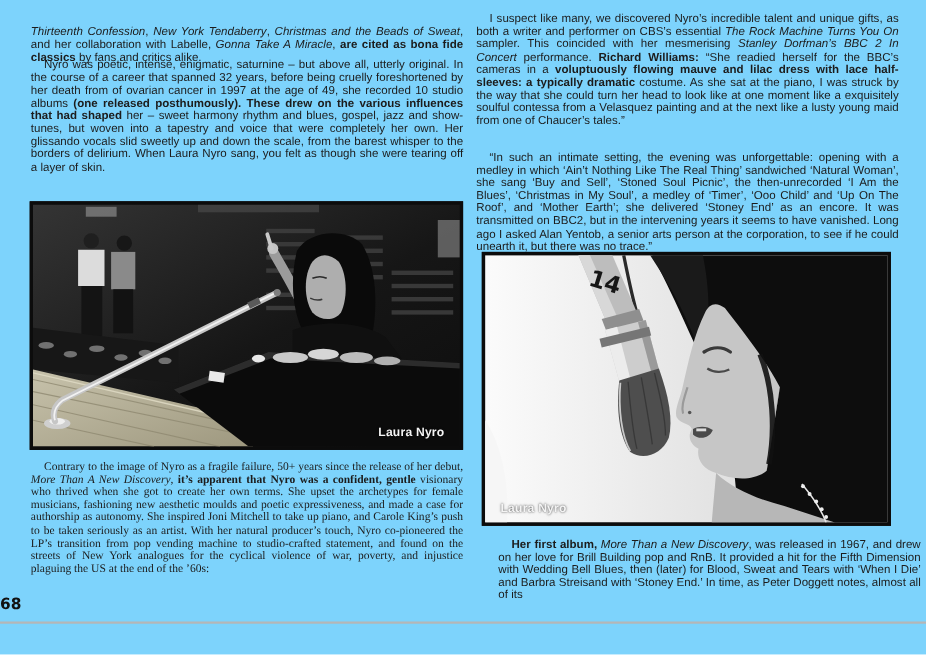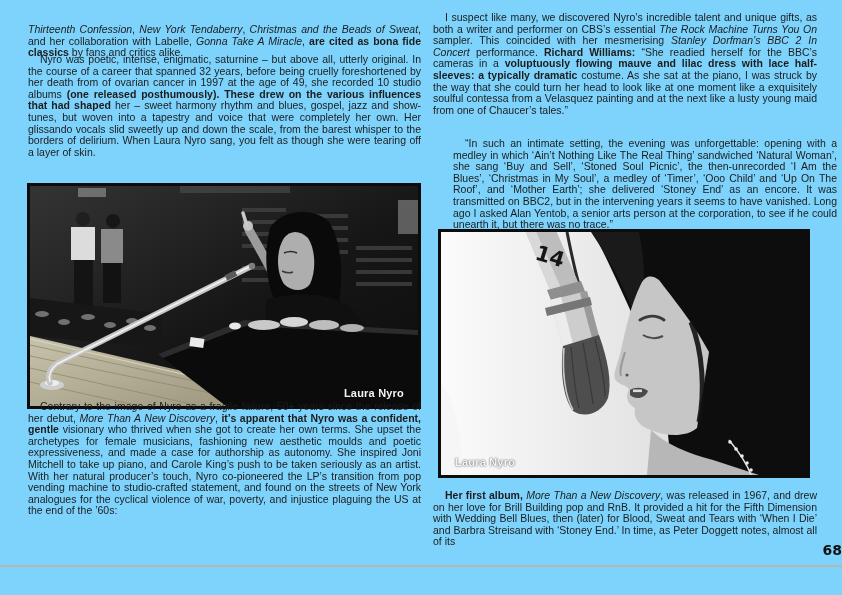--- a/index.html
+++ b/index.html
@@ -10,39 +10,39 @@
   .para{
     position:absolute;margin:0;font-size:10.5px;line-height:11.6px;
     text-align:justify;color:#1c1c1c;
   }
   .para.indent{text-indent:12px;}
   .seg-b{font-weight:bold;}
   .seg-i{font-style:italic;}
   
   #lp1{left:28px;top:24px;width:393px;}
   #lp2{left:28px;top:54px;width:393px;}
-  #lp3{left:28px;top:401px;width:393px;}
+  #lp3{left:28px;top:419px;width:393px;font-family:Liberation Serif, serif;}
   #rp1{left:433px;top:12px;width:384px;}
-  #rp2{left:433px;top:138px;width:384px;margin-left:20px;}
-  #rp3{left:433px;top:490px;width:384px;}
+  #rp2{left:433px;top:138px;width:384px;}
+  #rp3{left:453px;top:490px;width:384px;}
   figure.photo{
     position:absolute;margin:0;box-sizing:border-box;
     border:3px solid #0c0c0c;background:#111;
   }
   #photo-left{left:27px;top:183px;width:394px;height:226px;}
   #photo-right{left:438px;top:229px;width:372px;height:249px;}
   figure.photo svg{display:block;width:100%;height:100%;}
   figcaption.photo-caption{
     position:absolute;bottom:7px;color:#f4f4f4;font-size:11px;
     letter-spacing:.2px;text-shadow:0 0 2px rgba(0,0,0,.8);font-weight:bold;
   }
   #photo-left figcaption{right:14px;}
   #photo-right figcaption{left:14px;}
   .page-number{
-    position:absolute;top:542px;left:0;width:842px;text-align:right;
+    position:absolute;top:542px;left:0;width:842px;text-align:left;
     font-family:"DejaVu Sans", sans-serif;font-weight:bold;font-size:14px;color:#111;
   }
   .footer-rule{
     position:absolute;top:565px;left:0;width:842px;height:2px;background:#b6b6b6;
   }
 </style>
 </head>
 <body>
 
 <div class="page">

